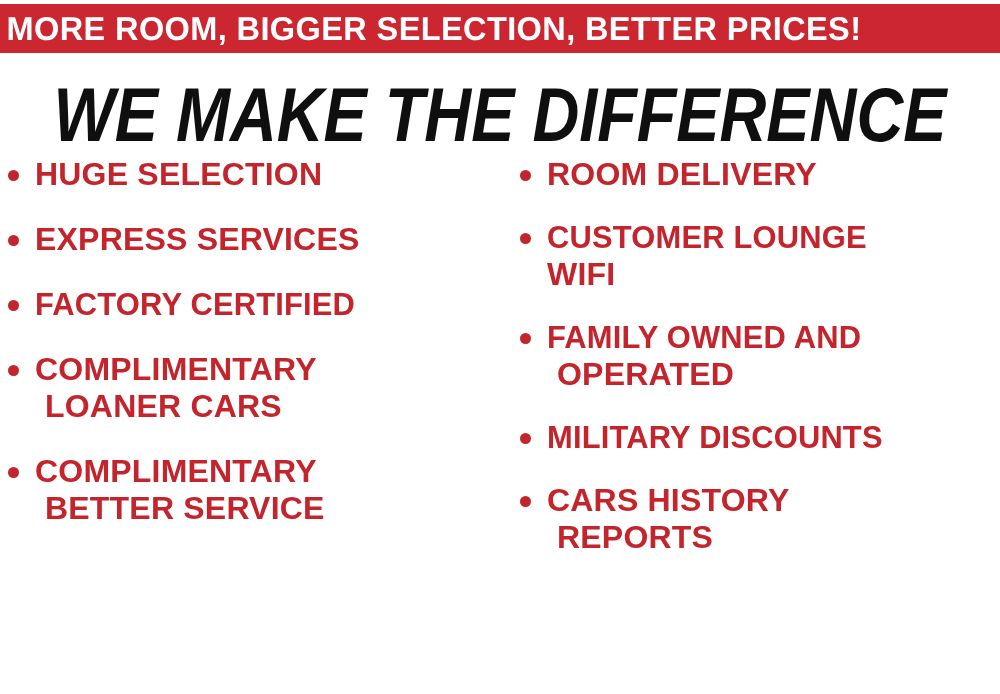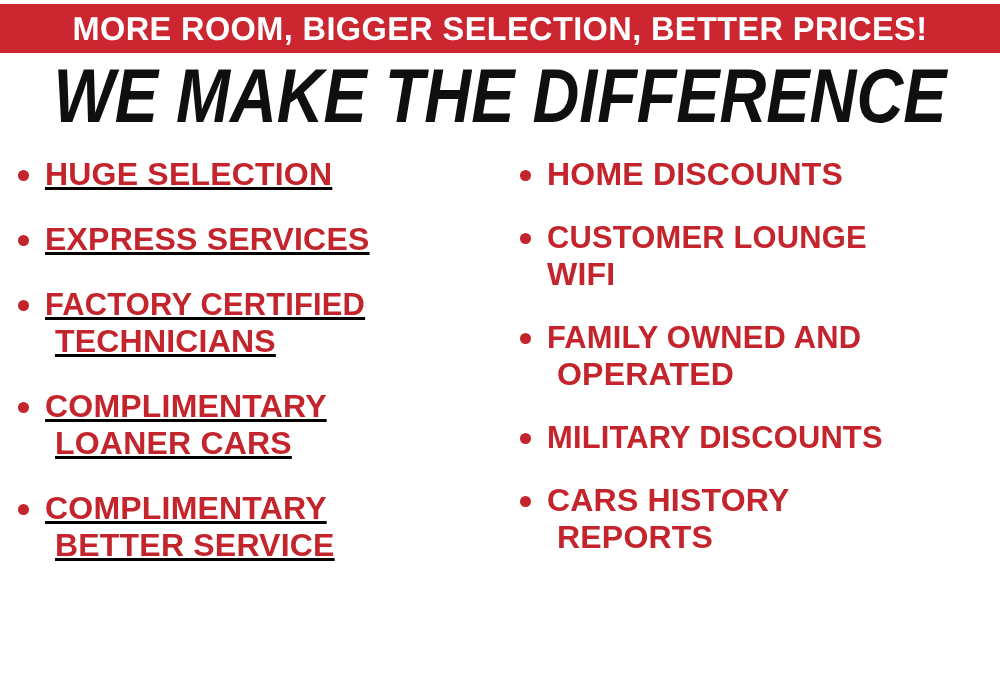--- a/index.html
+++ b/index.html
@@ -25,42 +25,41 @@
   }
 
   
   .banner {
     margin-top: 4px;
     width: 100%;
     height: 49px;
     background: #cc2630;
     display: flex;
     align-items: center;
-    justify-content: center;
     flex: 0 0 auto;
   }
   .banner-text {
     color: #ffffff;
     font-family: "Liberation Sans", sans-serif;
     font-weight: bold;
     font-size: 33px;
     line-height: 33px;
     letter-spacing: 0.4px;
     white-space: nowrap;
     transform: scaleX(0.985);
     transform-origin: center center;
     text-rendering: geometricPrecision;
   }
 
   
   .headline-wrap {
     flex: 0 0 auto;
     height: 97px;
     display: flex;
-    align-items: flex-start;
+    align-items: flex-end;
     justify-content: center;
     padding-top: 6px;
     box-sizing: border-box;
   }
   .headline {
     color: #100f0f;
     font-family: "Liberation Sans", sans-serif;
     font-weight: bold;
     font-style: italic;
     font-size: 72px;
@@ -77,22 +76,21 @@
     display: flex;
     flex-direction: row;
     padding-top: 6px;
     box-sizing: border-box;
   }
   .col {
     box-sizing: border-box;
   }
   .col-left {
     width: 502px;
-    padding-left: 18px;
-    text-decoration: underline;
+    padding-left: 8px;
   }
   .col-right {
     width: 498px;
     padding-left: 18px;
   }
 
   .bullet-item {
     display: flex;
     flex-direction: row;
     align-items: flex-start;
@@ -170,21 +168,20 @@
         <span class="bullet-dot"></span>
         <div class="bullet-lines">
           <div class="bullet-line">EXPRESS SERVICES</div>
         </div>
       </div>
 
       <div class="bullet-item">
         <span class="bullet-dot"></span>
         <div class="bullet-lines">
           <div class="bullet-line tight">FACTORY CERTIFIED</div>
-          <div class="bullet-line second">TECHNICIANS</div>
         </div>
       </div>
 
       <div class="bullet-item">
         <span class="bullet-dot"></span>
         <div class="bullet-lines">
           <div class="bullet-line">COMPLIMENTARY</div>
           <div class="bullet-line second">LOANER CARS</div>
         </div>
       </div>
@@ -198,21 +195,21 @@
       </div>
 
     </div>
 
     <div class="col col-right">
 
 
       <div class="bullet-item">
         <span class="bullet-dot"></span>
         <div class="bullet-lines">
-          <div class="bullet-line">HOME DISCOUNTS</div>
+          <div class="bullet-line">ROOM DELIVERY</div>
         </div>
       </div>
 
       <div class="bullet-item">
         <span class="bullet-dot"></span>
         <div class="bullet-lines">
           <div class="bullet-line tight">CUSTOMER LOUNGE</div>
           <div class="bullet-line second flush">WIFI</div>
         </div>
       </div>

